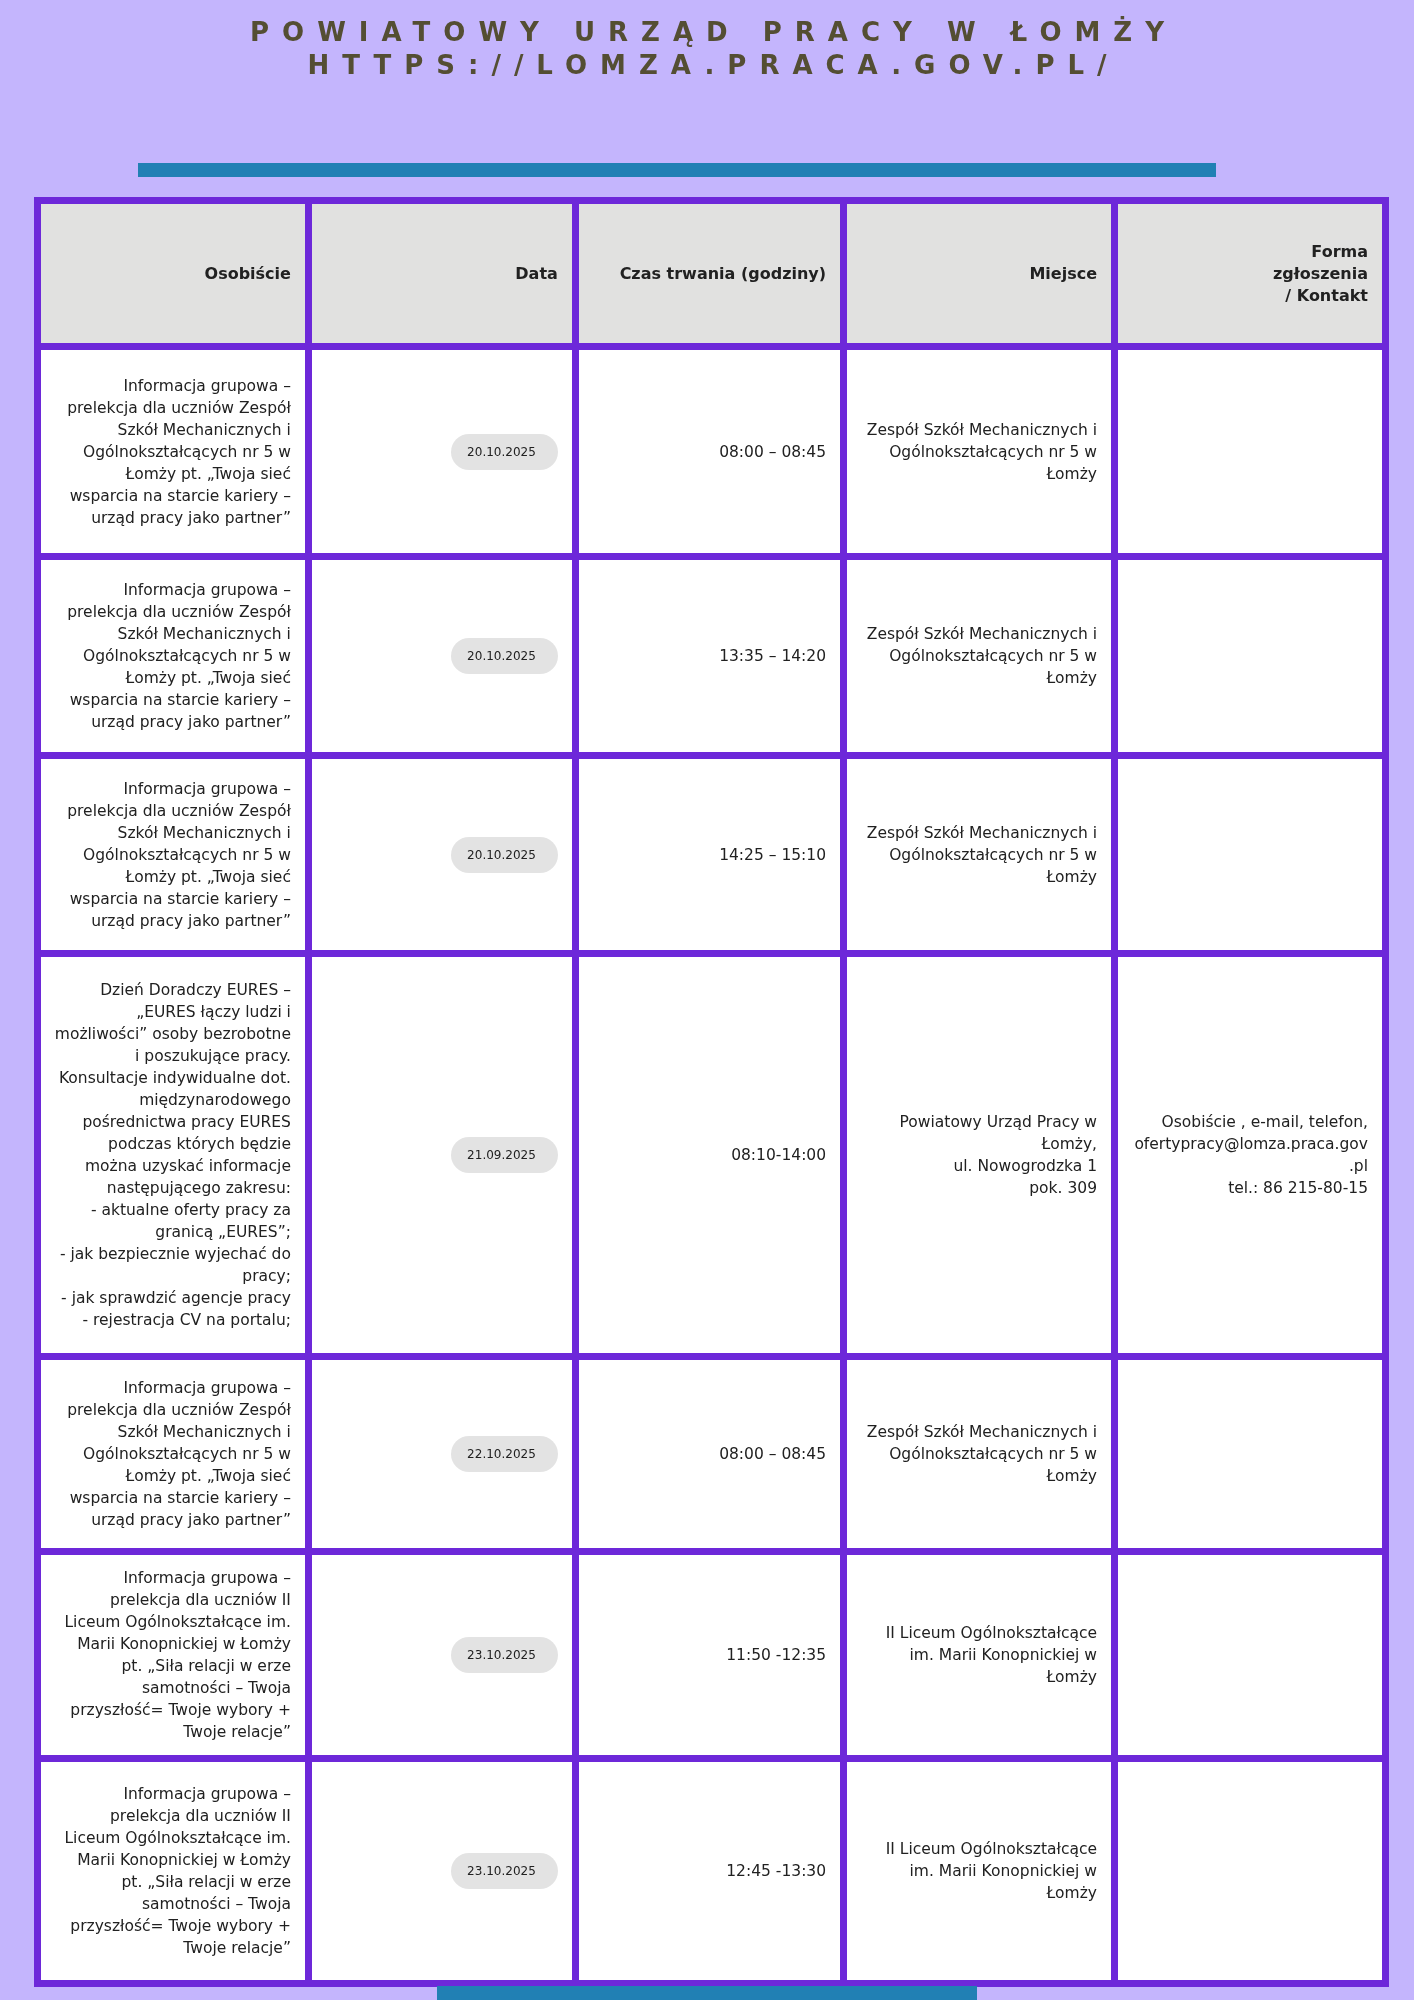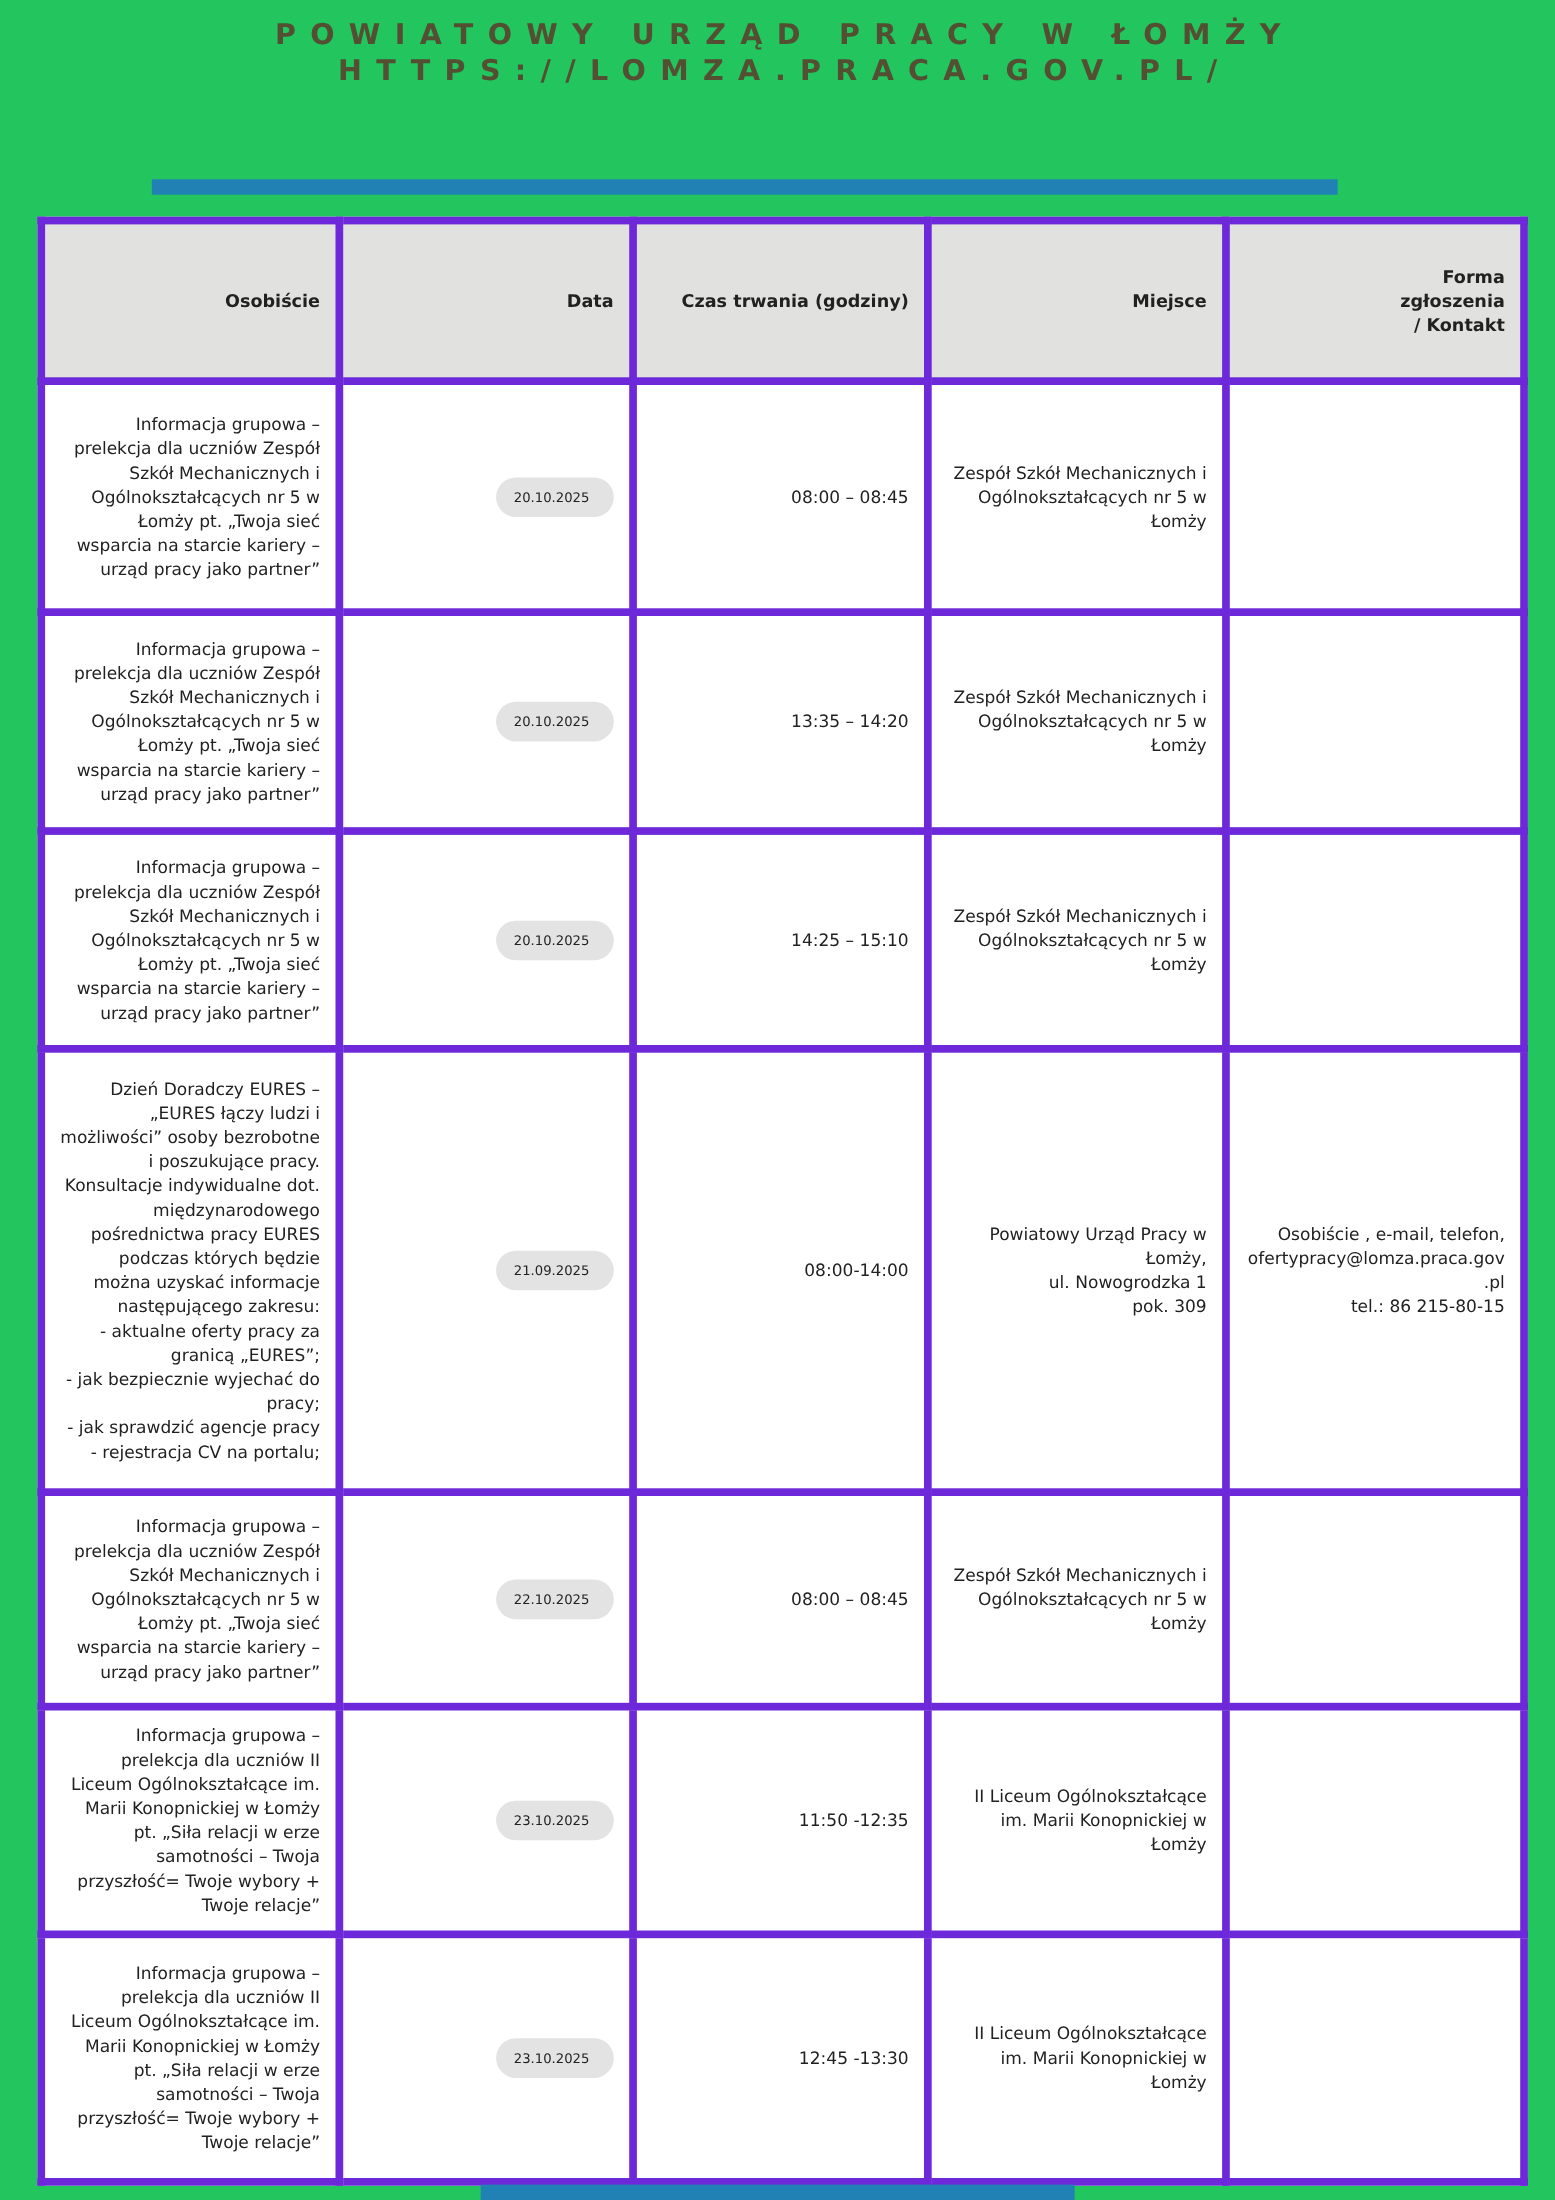--- a/index.html
+++ b/index.html
@@ -4,21 +4,21 @@
 <style>
   html, body { margin: 0; padding: 0; }
   body {
     width: 1414px; height: 2000px;
     font-family: "DejaVu Sans", "Liberation Sans", sans-serif;
     position: relative;
     overflow: hidden;
   }
   .poster {
     position: absolute; inset: 0;
-    background: #22c55e;
+    background: #c4b5fd;
   }
   
   .header-block {
     position: absolute; top: 16px; left: 0; right: 0;
     text-align: center;
   }
   .header-line {
     font-weight: bold;
     font-size: 26px;
     line-height: 33px;
@@ -135,21 +135,21 @@
           <td></td>
         </tr>
         <tr>
           <td>Dzień Doradczy EURES –
 „EURES łączy ludzi i możliwości” osoby bezrobotne i poszukujące pracy. Konsultacje indywidualne dot. międzynarodowego pośrednictwa pracy EURES podczas których będzie można uzyskać informacje następującego zakresu:
 - aktualne oferty pracy za granicą „EURES”;
 - jak bezpiecznie wyjechać do pracy;
 - jak sprawdzić agencje pracy
 - rejestracja CV na portalu;</td>
           <td><span class="pill">21.09.2025</span></td>
-          <td>08:00-14:00</td>
+          <td>08:10-14:00</td>
           <td>Powiatowy Urząd Pracy w Łomży,
 ul. Nowogrodzka 1
  pok. 309</td>
           <td>Osobiście , e-mail, telefon,
 ofertypracy@lomza.praca.gov.pl
 tel.: 86 215-80-15</td>
         </tr>
         <tr>
           <td>Informacja grupowa – prelekcja dla uczniów Zespół Szkół Mechanicznych i Ogólnokształcących nr 5 w Łomży pt. „Twoja sieć wsparcia na starcie kariery – urząd pracy jako partner”</td>
           <td><span class="pill">22.10.2025</span></td>

